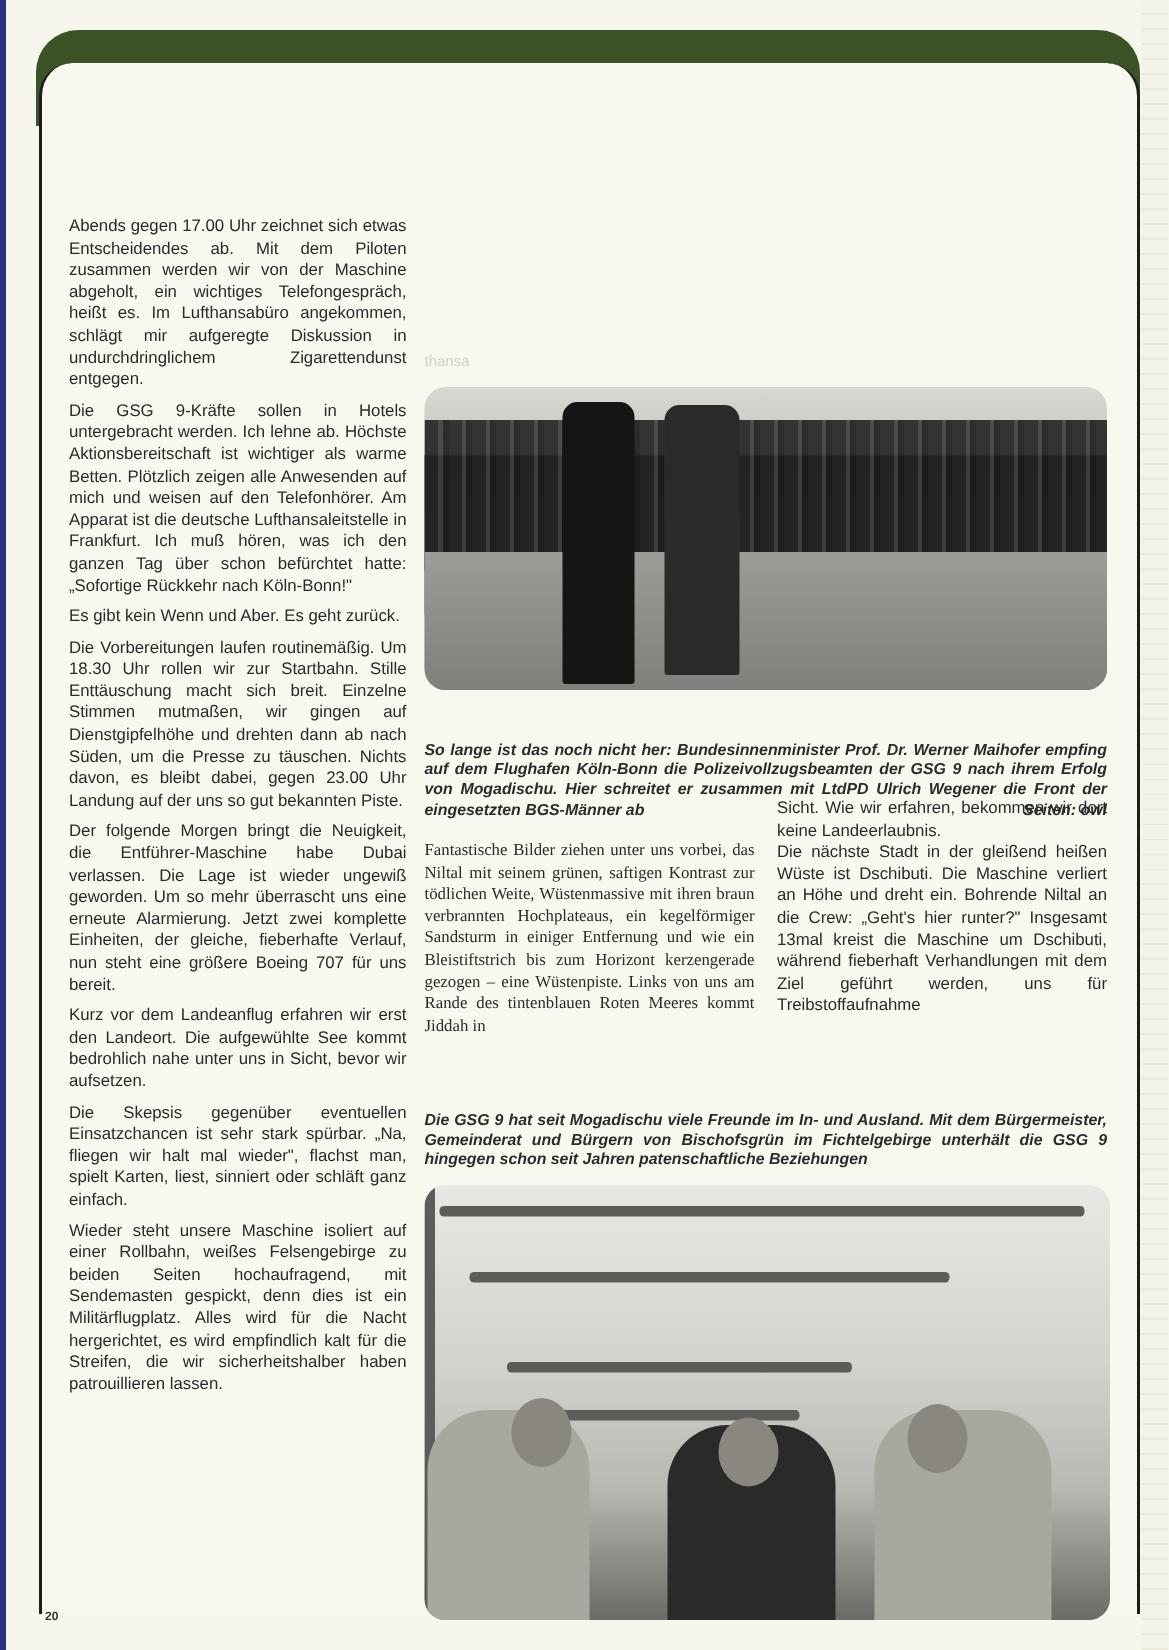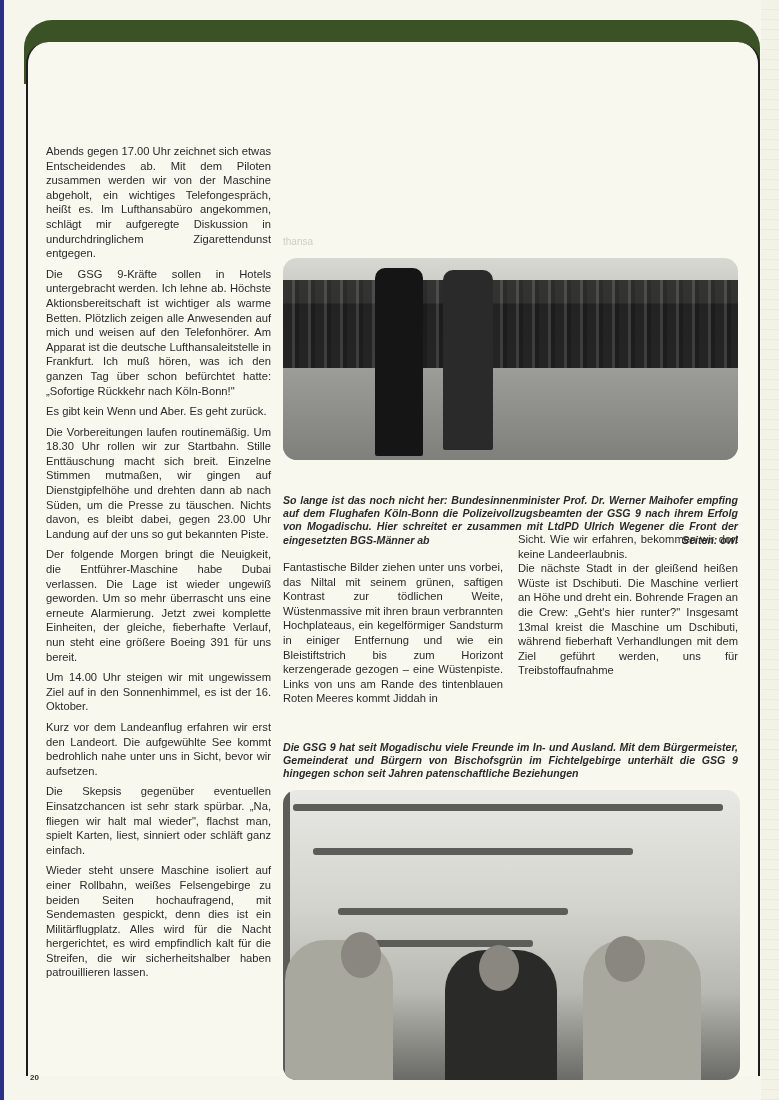--- a/index.html
+++ b/index.html
@@ -60,21 +60,21 @@
     position: absolute; background: #151515; border-radius: 10px 10px 2px 2px;
   }
   .caption {
     position: absolute; font-style: italic; font-weight: bold;
     font-size: 10.6px; line-height: 13.2px; color: #2b2b2b; text-align: justify;
   }
   .caption-1 { left: 283px; top: 474px; width: 455px; margin-top: 20px; }
   .caption-1 .credit { float: right; }
   .col-mid {
     position: absolute; left: 283px; top: 560px; width: 220px;
-    font-size: 11.2px; line-height: 14.6px; text-align: justify;
+    font-size: 11.2px; line-height: 14.6px; text-align: justify; font-family: Liberation Serif, serif;
   }
   .col-right {
     position: absolute; left: 518px; top: 532px; width: 220px;
     font-size: 11.2px; line-height: 14.6px; text-align: justify;
   }
   .col-mid p, .col-right p { margin: 0; }
   .caption-2 { left: 283px; top: 741px; width: 455px; }
   .photo-2 {
     left: 283px; top: 790px; width: 457px; height: 290px;
     background: linear-gradient(180deg, #e8e8e4 0%, #d4d4ce 40%, #b8b8b2 70%, #6a6a66 100%);
@@ -105,22 +105,21 @@
 <div class="frame">
   <div class="top-band"></div>
   <div class="inner"></div>
 </div>
 
 <div class="col-left">
   <p>Abends gegen 17.00 Uhr zeichnet sich etwas Entscheidendes ab. Mit dem Piloten zusammen werden wir von der Maschine abgeholt, ein wichtiges Telefongespräch, heißt es. Im Lufthansabüro angekommen, schlägt mir aufgeregte Diskussion in undurchdringlichem Zigarettendunst entgegen.</p>
   <p>Die GSG 9-Kräfte sollen in Hotels untergebracht werden. Ich lehne ab. Höchste Aktionsbereitschaft ist wichtiger als warme Betten. Plötzlich zeigen alle Anwesenden auf mich und weisen auf den Telefonhörer. Am Apparat ist die deutsche Lufthansaleitstelle in Frankfurt. Ich muß hören, was ich den ganzen Tag über schon befürchtet hatte: „Sofortige Rückkehr nach Köln-Bonn!"</p>
   <p>Es gibt kein Wenn und Aber. Es geht zurück.</p>
   <p>Die Vorbereitungen laufen routinemäßig. Um 18.30 Uhr rollen wir zur Startbahn. Stille Enttäuschung macht sich breit. Einzelne Stimmen mutmaßen, wir gingen auf Dienstgipfelhöhe und drehten dann ab nach Süden, um die Presse zu täuschen. Nichts davon, es bleibt dabei, gegen 23.00 Uhr Landung auf der uns so gut bekannten Piste.</p>
-  <p>Der folgende Morgen bringt die Neuigkeit, die Entführer-Maschine habe Dubai verlassen. Die Lage ist wieder ungewiß geworden. Um so mehr überrascht uns eine erneute Alarmierung. Jetzt zwei komplette Einheiten, der gleiche, fieberhafte Verlauf, nun steht eine größere Boeing 391 für uns bereit.</p>
-  <p>Um 14.00 Uhr steigen wir mit ungewissem Ziel auf in den Sonnenhimmel, es ist der 16. Oktober.</p>
+  <p>Der folgende Morgen bringt die Neuigkeit, die Entführer-Maschine habe Dubai verlassen. Die Lage ist wieder ungewiß geworden. Um so mehr überrascht uns eine erneute Alarmierung. Jetzt zwei komplette Einheiten, der gleiche, fieberhafte Verlauf, nun steht eine größere Boeing 707 für uns bereit.</p>
   <p>Kurz vor dem Landeanflug erfahren wir erst den Landeort. Die aufgewühlte See kommt bedrohlich nahe unter uns in Sicht, bevor wir aufsetzen.</p>
   <p>Die Skepsis gegenüber eventuellen Einsatzchancen ist sehr stark spürbar. „Na, fliegen wir halt mal wieder", flachst man, spielt Karten, liest, sinniert oder schläft ganz einfach.</p>
   <p>Wieder steht unsere Maschine isoliert auf einer Rollbahn, weißes Felsengebirge zu beiden Seiten hochaufragend, mit Sendemasten gespickt, denn dies ist ein Militärflugplatz. Alles wird für die Nacht hergerichtet, es wird empfindlich kalt für die Streifen, die wir sicherheitshalber haben patrouillieren lassen.</p>
 </div>
 
 <div class="photo photo-1">
   <div class="crowd"></div>
   <div class="tarmac"></div>
   <div class="walker" style="left:92px; top:10px; width:48px; height:188px;"></div>
   <div class="walker" style="left:160px; top:12px; width:50px; height:180px; background:#2a2a2a;"></div>
@@ -131,21 +130,21 @@
   <span>So lange ist das noch nicht her: Bundesinnenminister Prof. Dr. Werner Maihofer empfing auf dem Flughafen Köln-Bonn die Polizeivollzugsbeamten der GSG 9 nach ihrem Erfolg von Mogadischu. Hier schreitet er zusammen mit LtdPD Ulrich Wegener die Front der eingesetzten BGS-Männer ab</span>
   <span class="credit">Seiten: owl</span>
 </div>
 
 <div class="col-mid">
   <p>Fantastische Bilder ziehen unter uns vorbei, das Niltal mit seinem grünen, saftigen Kontrast zur tödlichen Weite, Wüstenmassive mit ihren braun verbrannten Hochplateaus, ein kegelförmiger Sandsturm in einiger Entfernung und wie ein Bleistiftstrich bis zum Horizont kerzengerade gezogen – eine Wüstenpiste. Links von uns am Rande des tintenblauen Roten Meeres kommt Jiddah in</p>
 </div>
 
 <div class="col-right">
   <p>Sicht. Wie wir erfahren, bekommen wir dort keine Landeerlaubnis.</p>
-  <p>Die nächste Stadt in der gleißend heißen Wüste ist Dschibuti. Die Maschine verliert an Höhe und dreht ein. Bohrende Fragen an die Crew: „Geht's hier runter?" Insgesamt 13mal kreist die Maschine um Dschibuti, während fieberhaft Verhandlungen mit dem Ziel geführt werden, uns für Treibstoffaufnahme</p>
+  <p>Die nächste Stadt in der gleißend heißen Wüste ist Dschibuti. Die Maschine verliert an Höhe und dreht ein. Bohrende Niltal an die Crew: „Geht's hier runter?" Insgesamt 13mal kreist die Maschine um Dschibuti, während fieberhaft Verhandlungen mit dem Ziel geführt werden, uns für Treibstoffaufnahme</p>
 </div>
 
 <div class="caption caption-2">Die GSG 9 hat seit Mogadischu viele Freunde im In- und Ausland. Mit dem Bürgermeister, Gemeinderat und Bürgern von Bischofsgrün im Fichtelgebirge unterhält die GSG 9 hingegen schon seit Jahren patenschaftliche Beziehungen</div>
 
 <div class="photo photo-2">
   <div class="beam" style="left:10px; top:14px; width:430px;"></div>
   <div class="beam" style="left:30px; top:58px; width:320px;"></div>
   <div class="beam" style="left:55px; top:118px; width:230px;"></div>
   <div class="beam" style="left:80px; top:150px; width:170px;"></div>
   <div class="beam" style="left:0px; top:0px; width:7px; height:290px;"></div>

